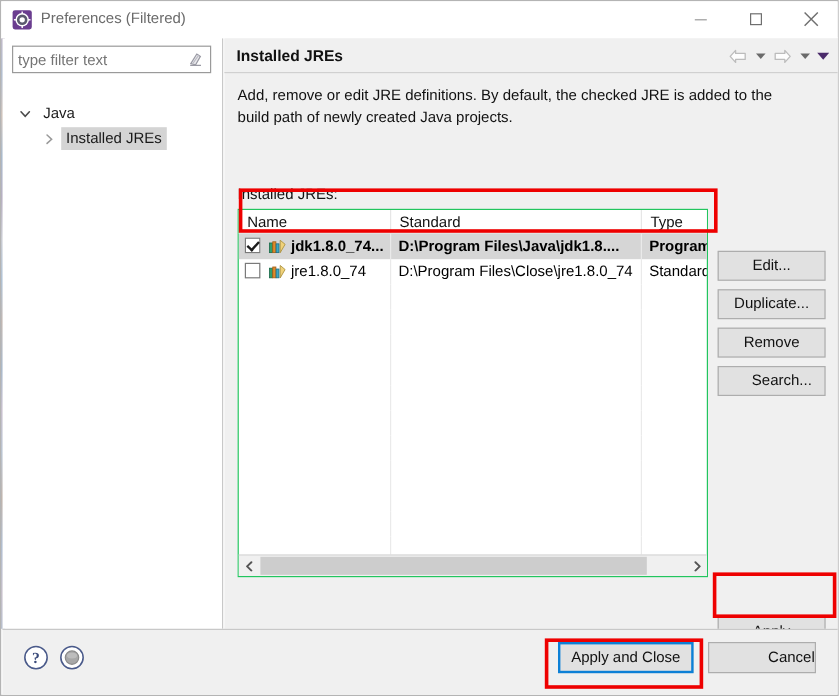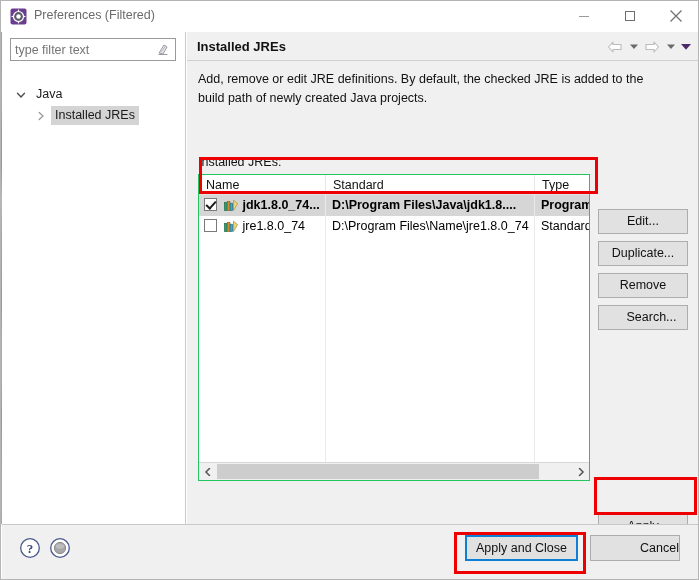--- a/index.html
+++ b/index.html
@@ -486,21 +486,21 @@
             <span class="chk"></span>
             <span class="jre-ico">
               <svg width="15" height="13" viewBox="0 0 15 13">
                 <rect x="0.5" y="3.5" width="2.6" height="8" fill="#2f9e6e" stroke="#1d6b4b" stroke-width="0.7"></rect>
                 <rect x="3.3" y="2.5" width="2.6" height="9" fill="#e08a2a" stroke="#a35f16" stroke-width="0.7"></rect>
                 <rect x="6.1" y="4.2" width="2.4" height="7.3" fill="#3aa8c4" stroke="#1f7086" stroke-width="0.7"></rect>
                 <path d="M9.5 1.2 L13.6 4.6 L9.5 11.6 Z" fill="#f0d27a" stroke="#a98f3a" stroke-width="0.7"></path>
               </svg>
             </span><span>jre1.8.0_74</span>
           </div>
-          <div class="tc c-loc">D:\Program Files\Name\jre1.8.0_74</div>
+          <div class="tc c-loc">D:\Program Files\Close\jre1.8.0_74</div>
           <div class="tc c-type">Standard</div>
         </div>
 
         <div class="grid-row">
             <div class="grid-cell g1"></div>
             <div class="grid-cell g2"></div>
             <div class="grid-cell g3"></div>
           </div>
         <div class="grid-row">
             <div class="grid-cell g1"></div>

